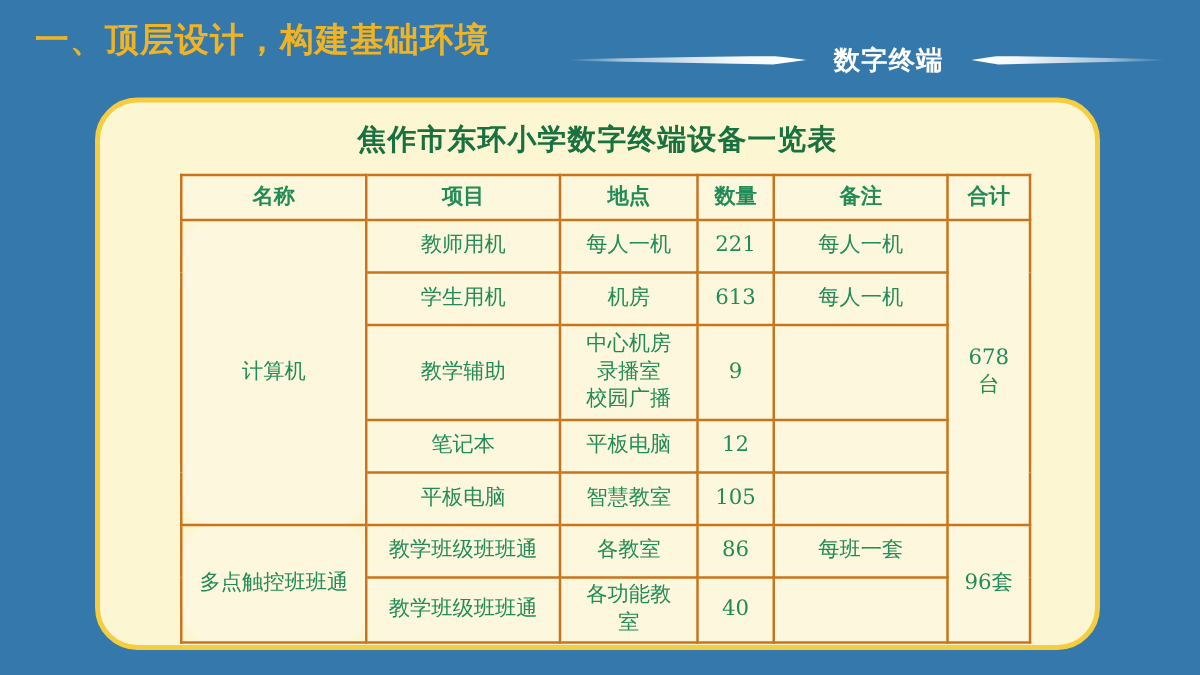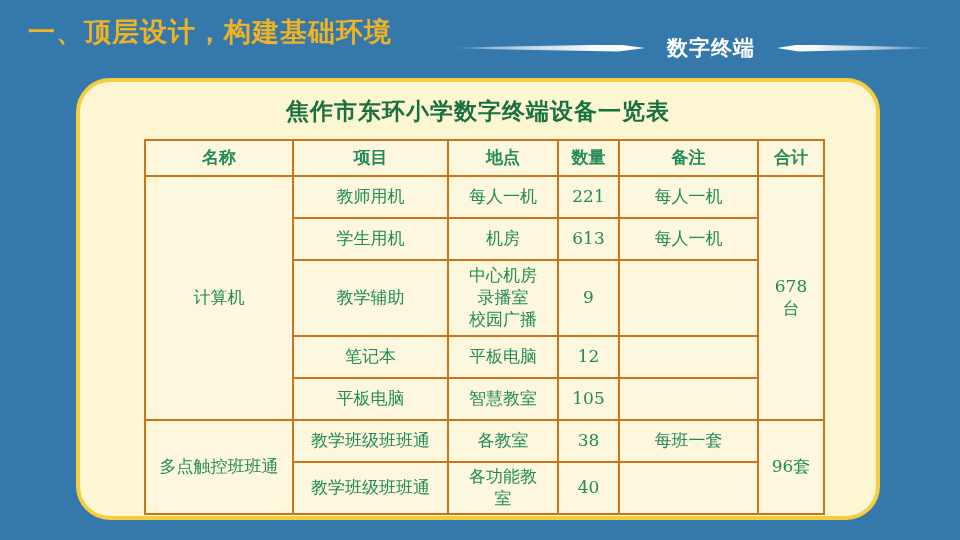--- a/index.html
+++ b/index.html
@@ -197,21 +197,21 @@
             <tr class="r-std">
               <td>平板电脑</td>
               <td>智慧教室</td>
               <td>105</td>
               <td></td>
             </tr>
             <tr class="r-std">
               <td rowspan="2" class="big-name">多点触控班班通</td>
               <td>教学班级班班通</td>
               <td>各教室</td>
-              <td>38</td>
+              <td>86</td>
               <td>每班一套</td>
               <td rowspan="2">96套</td>
             </tr>
             <tr class="r-std">
               <td>教学班级班班通</td>
               <td>各功能教室</td>
               <td>40</td>
               <td></td>
             </tr>
           </tbody>

